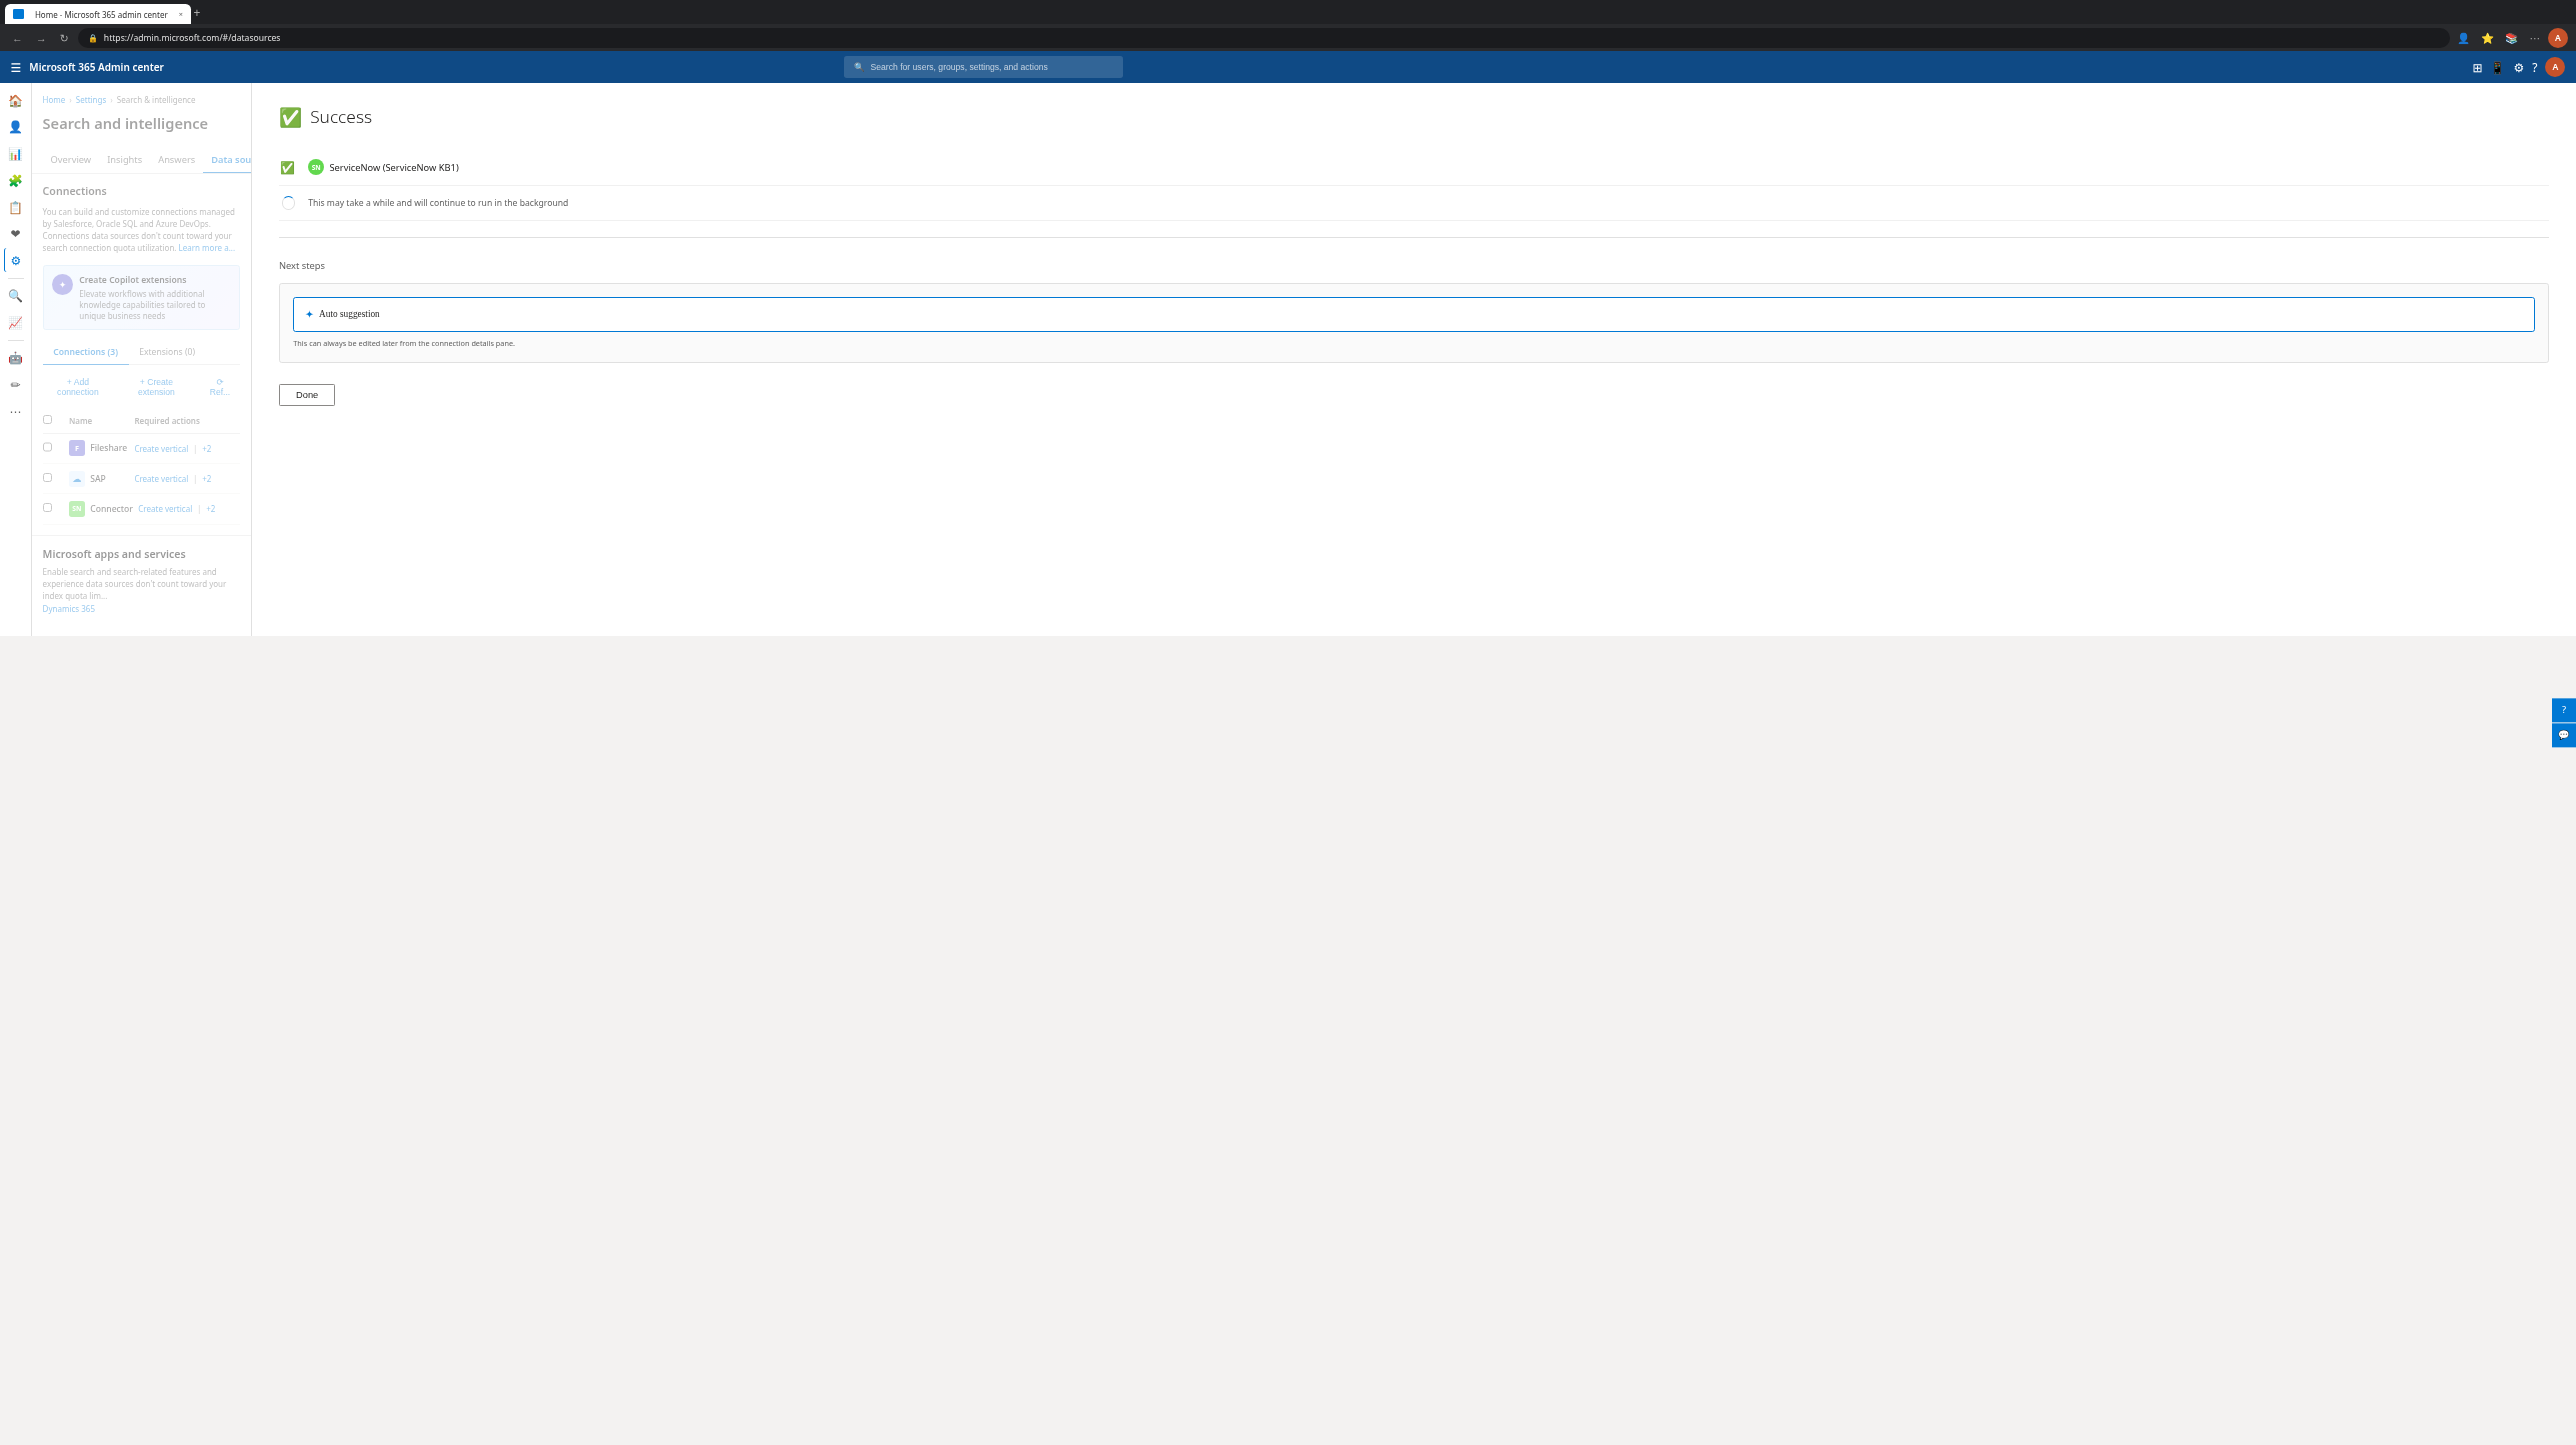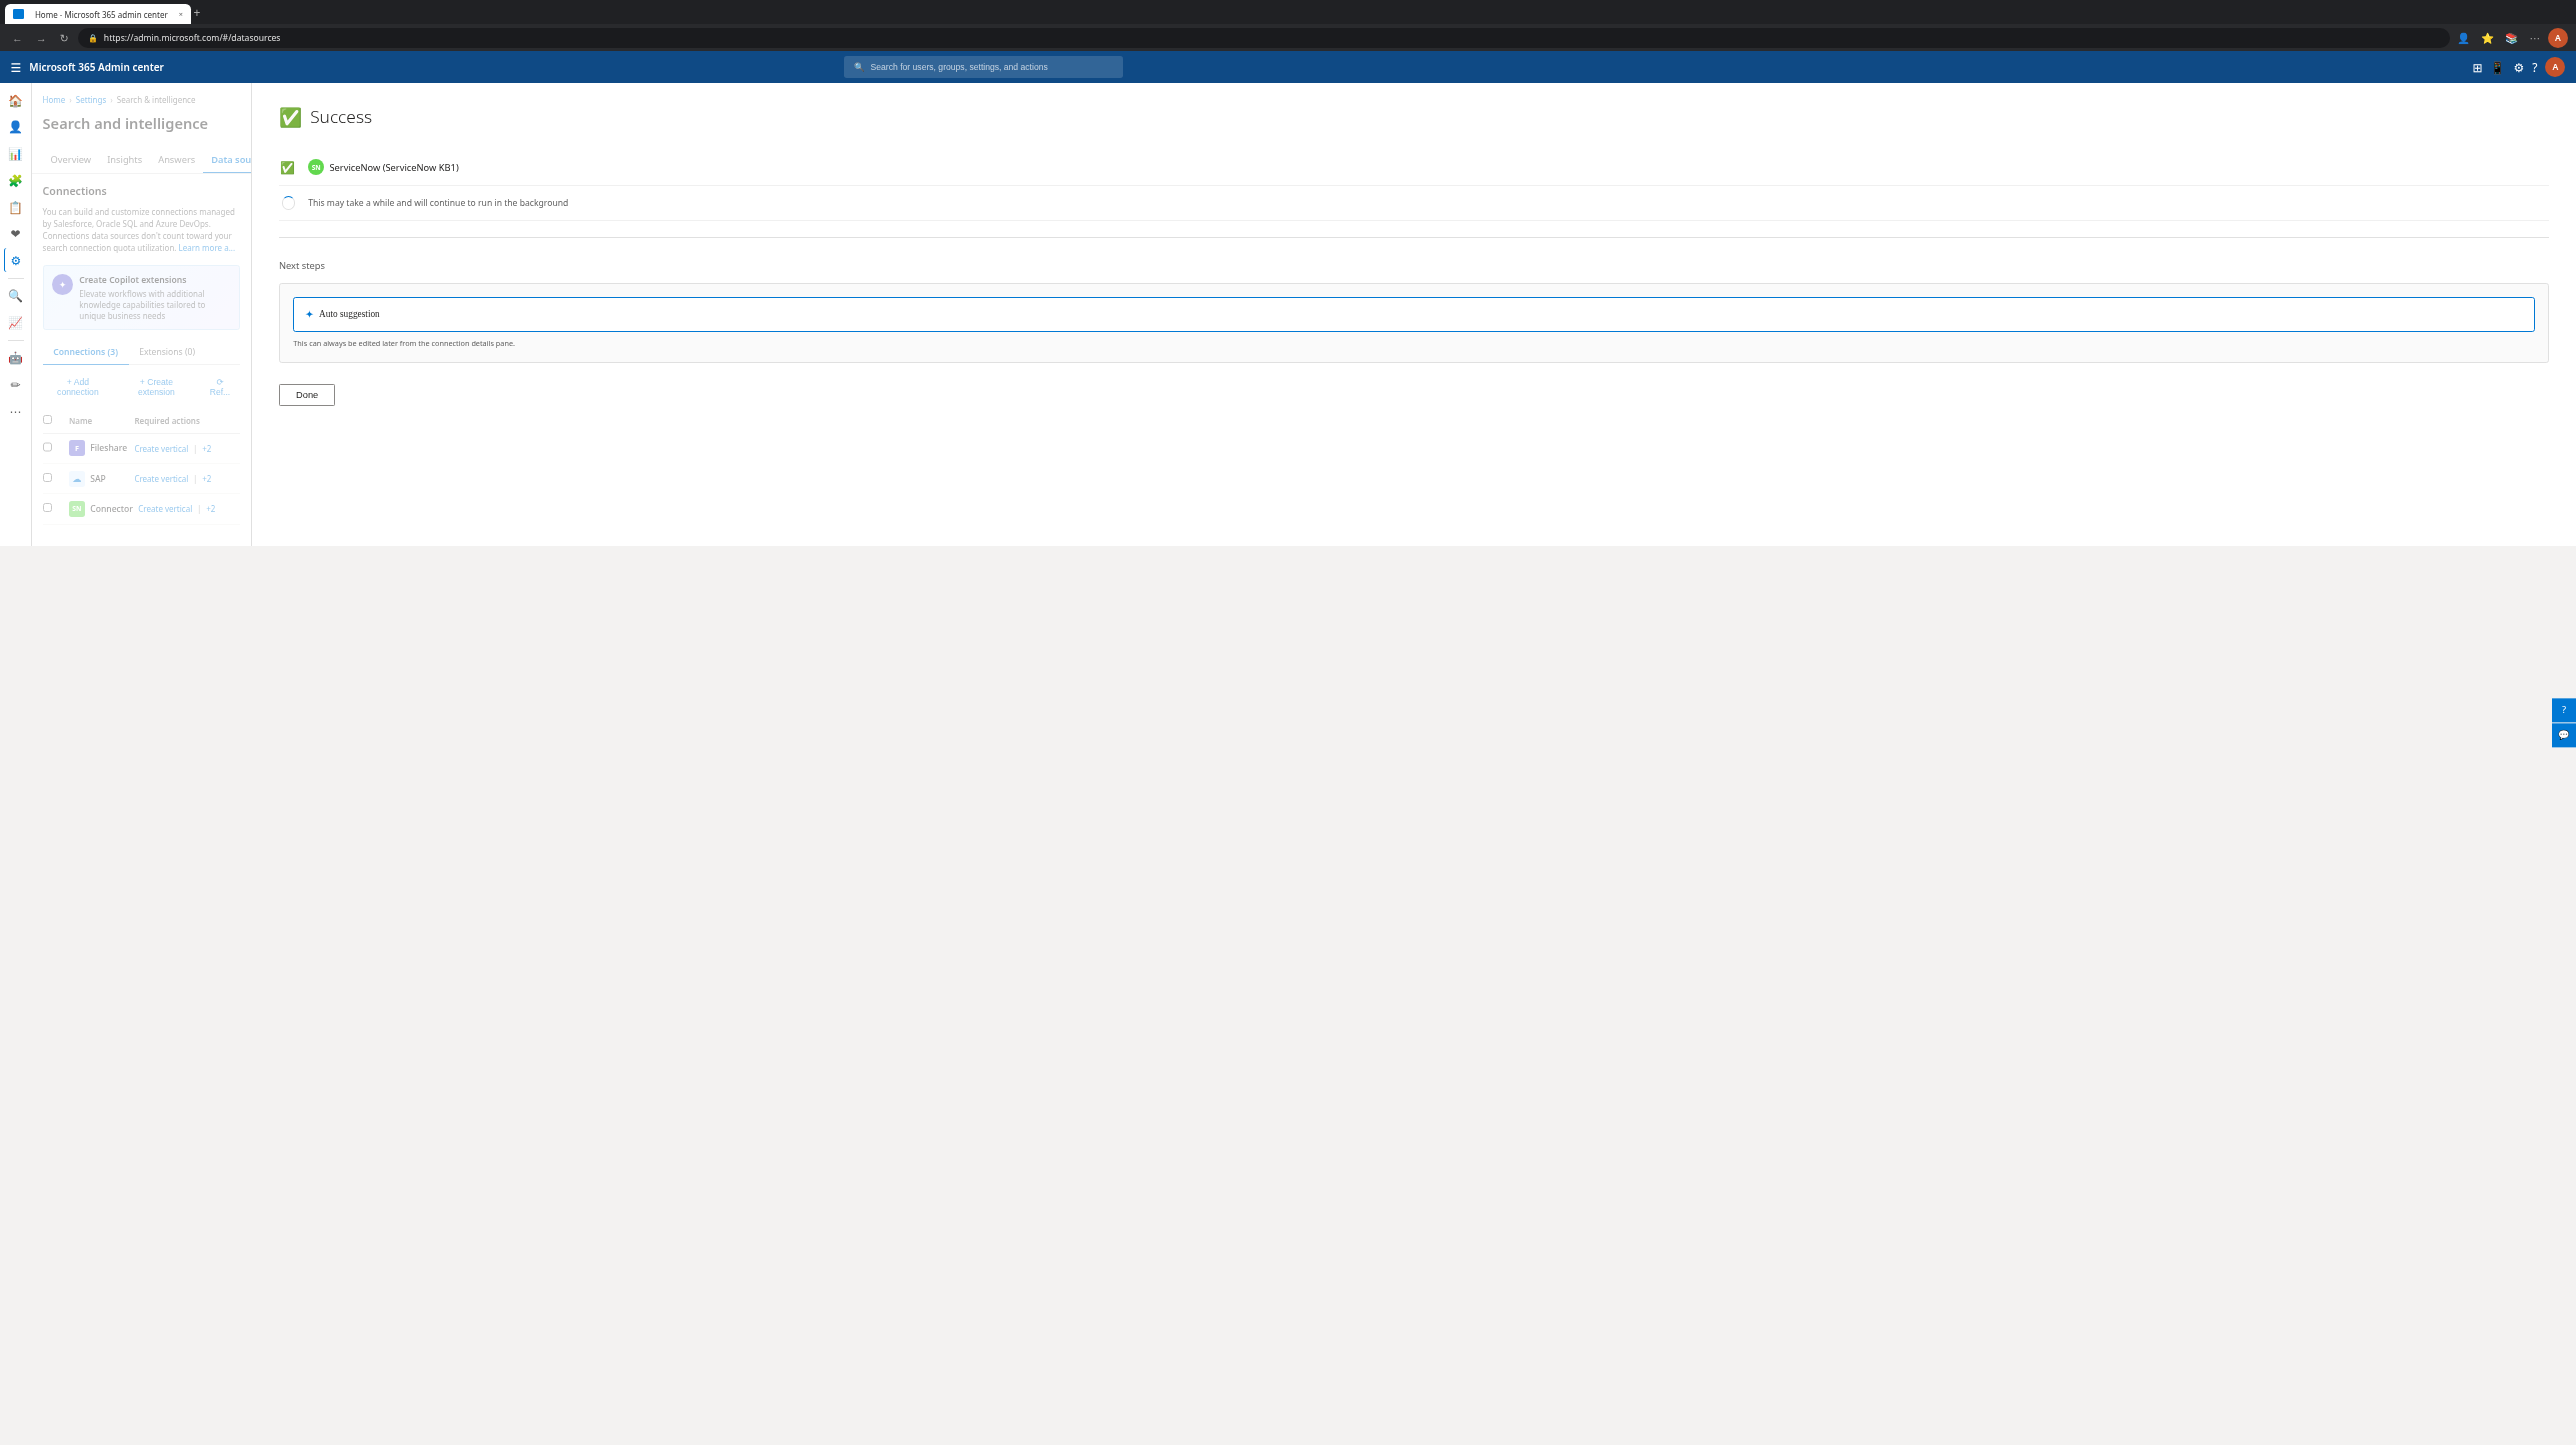--- a/index.html
+++ b/index.html
@@ -303,20 +303,25 @@
           </div>
           <div class="row-actions">
             <a class="row-action-link">Create vertical</a>
             <span class="row-action-sep">|</span>
             <a class="row-action-link">+2</a>
           </div>
         </div>
       </div>
     </div>
 
+    <div class="ms-apps-section">
+      <div class="ms-apps-title">Microsoft apps and services</div>
+      <div class="ms-apps-desc">Enable search and search-related features and experience data sources don't count toward your index quota lim...</div>
+      <a class="ms-apps-link">Dynamics 365</a>
+    </div>
 
     <div class="overlay-backdrop"></div>
   </div>
 
   <div class="right-panel">
     <div class="modal-panel">
 
       
       <div class="success-header">
         <span class="success-icon">✅</span>

